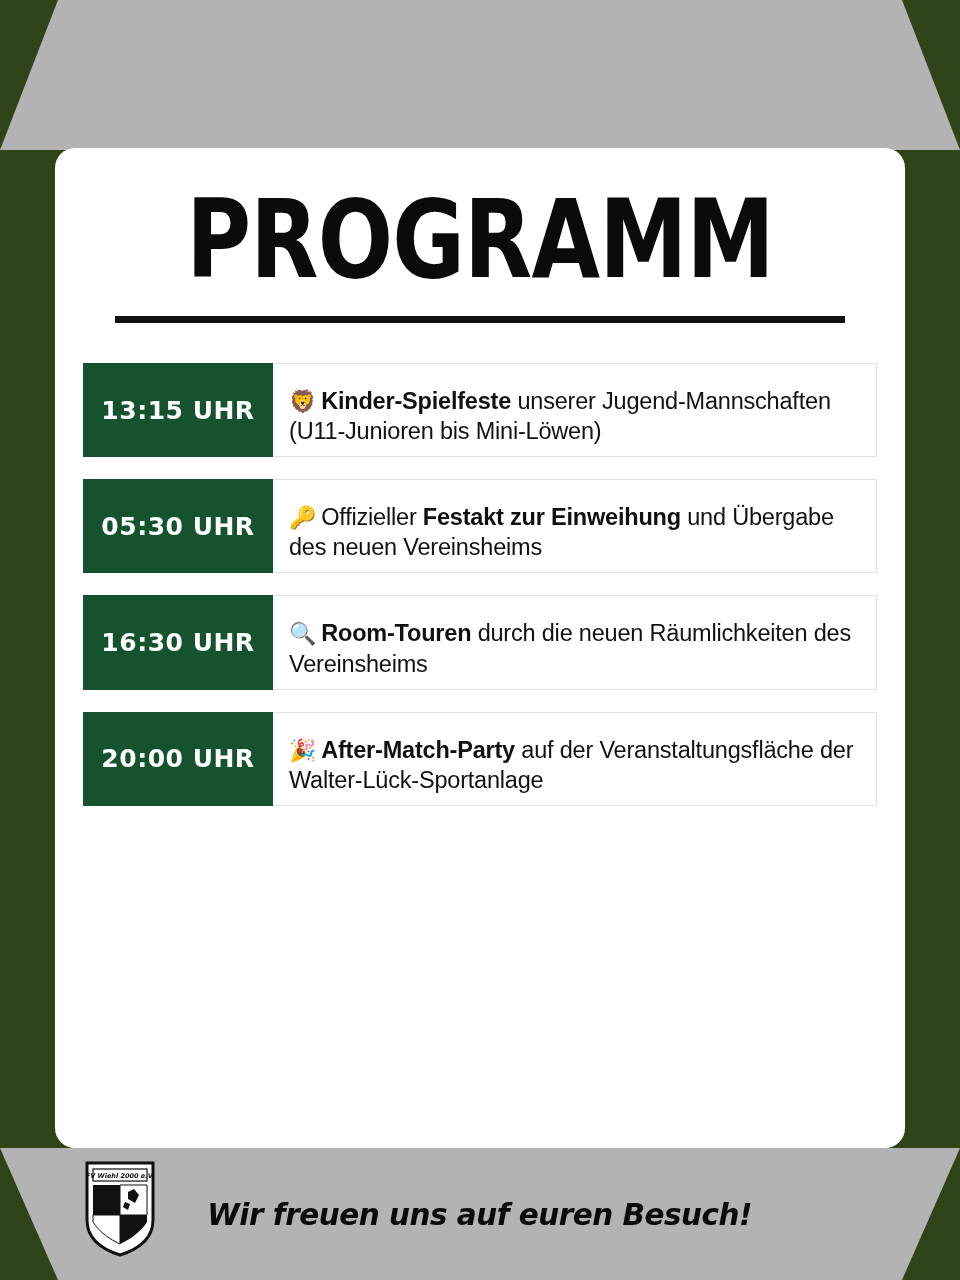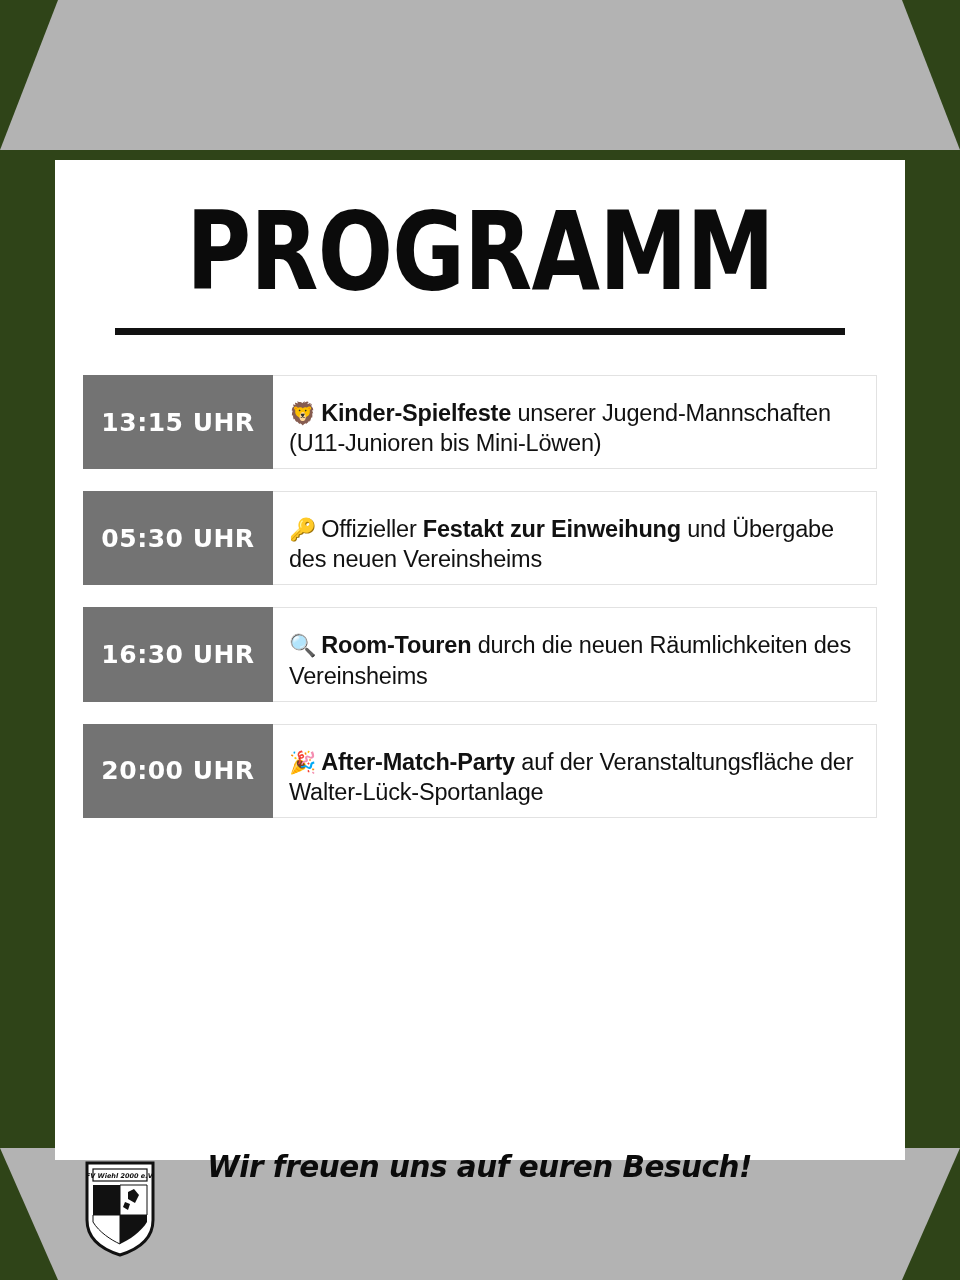--- a/index.html
+++ b/index.html
@@ -60,24 +60,25 @@
     height: 132px;
     background: #2f4418;
   }
   .band-bottom::before { left: 0; clip-path: polygon(0 100%, 100% 100%, 0 0); }
   .band-bottom::after { right: 0; clip-path: polygon(100% 100%, 0 100%, 100% 0); }
 
   
   .sheet {
     position: absolute;
     left: 55px;
-    top: 160px;
+    top: 148px;
     width: 850px;
     height: 1000px;
     background: #ffffff;
+    border-radius: 20px;
   }
 
   .title {
     margin: 0;
     padding-top: 38px;
     text-align: center;
     font-family: "DejaVu Sans", sans-serif;
     font-weight: 700;
     font-size: 108px;
     letter-spacing: -1px;
@@ -99,21 +100,21 @@
   }
 
   .row {
     display: flex;
     align-items: stretch;
     margin-bottom: 22px;
   }
 
   .time {
     flex: 0 0 190px;
-    background: #737373;
+    background: #14532d;
     color: #fff;
     display: flex;
     align-items: center;
     justify-content: center;
     font-family: "DejaVu Sans", sans-serif;
     font-weight: 700;
     font-size: 25px;
     letter-spacing: 0.5px;
     min-height: 62px;
     box-sizing: border-box;
@@ -147,21 +148,21 @@
     letter-spacing: -0.2px;
   }
 
   .bottom-text {
     position: absolute;
     left: 0;
     bottom: 0;
     width: 960px;
     height: 132px;
     display: flex;
-    align-items: flex-start;
+    align-items: center;
     justify-content: center;
   }
   .bottom-text span {
     font-family: "DejaVu Sans", sans-serif;
     font-weight: 700;
     font-style: italic;
     font-size: 31px;
     color: #0b0b0b;
     letter-spacing: -0.5px;
     transform: scaleX(0.95);

